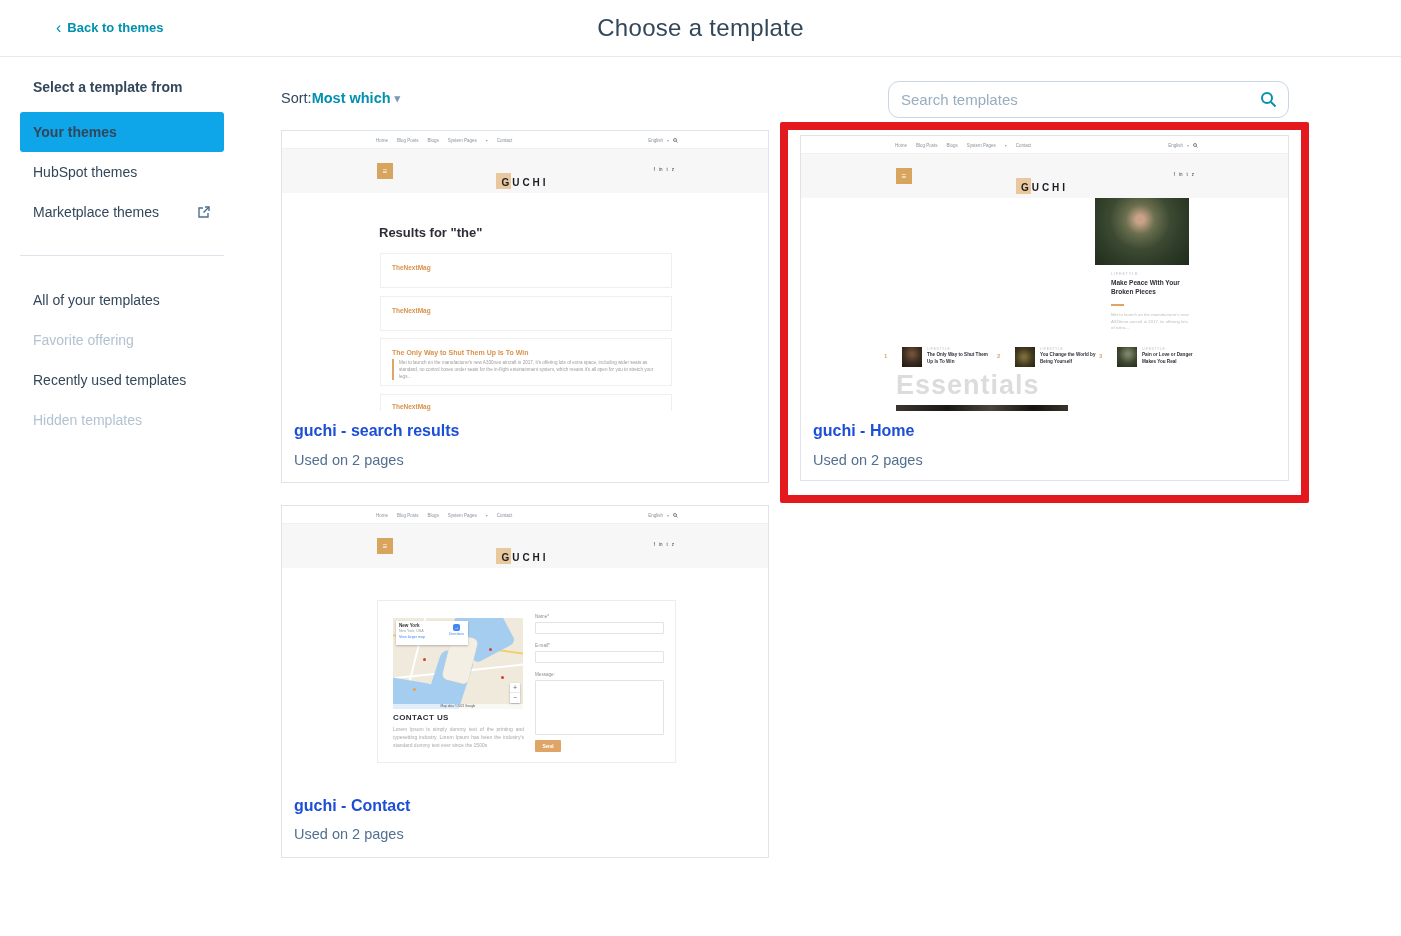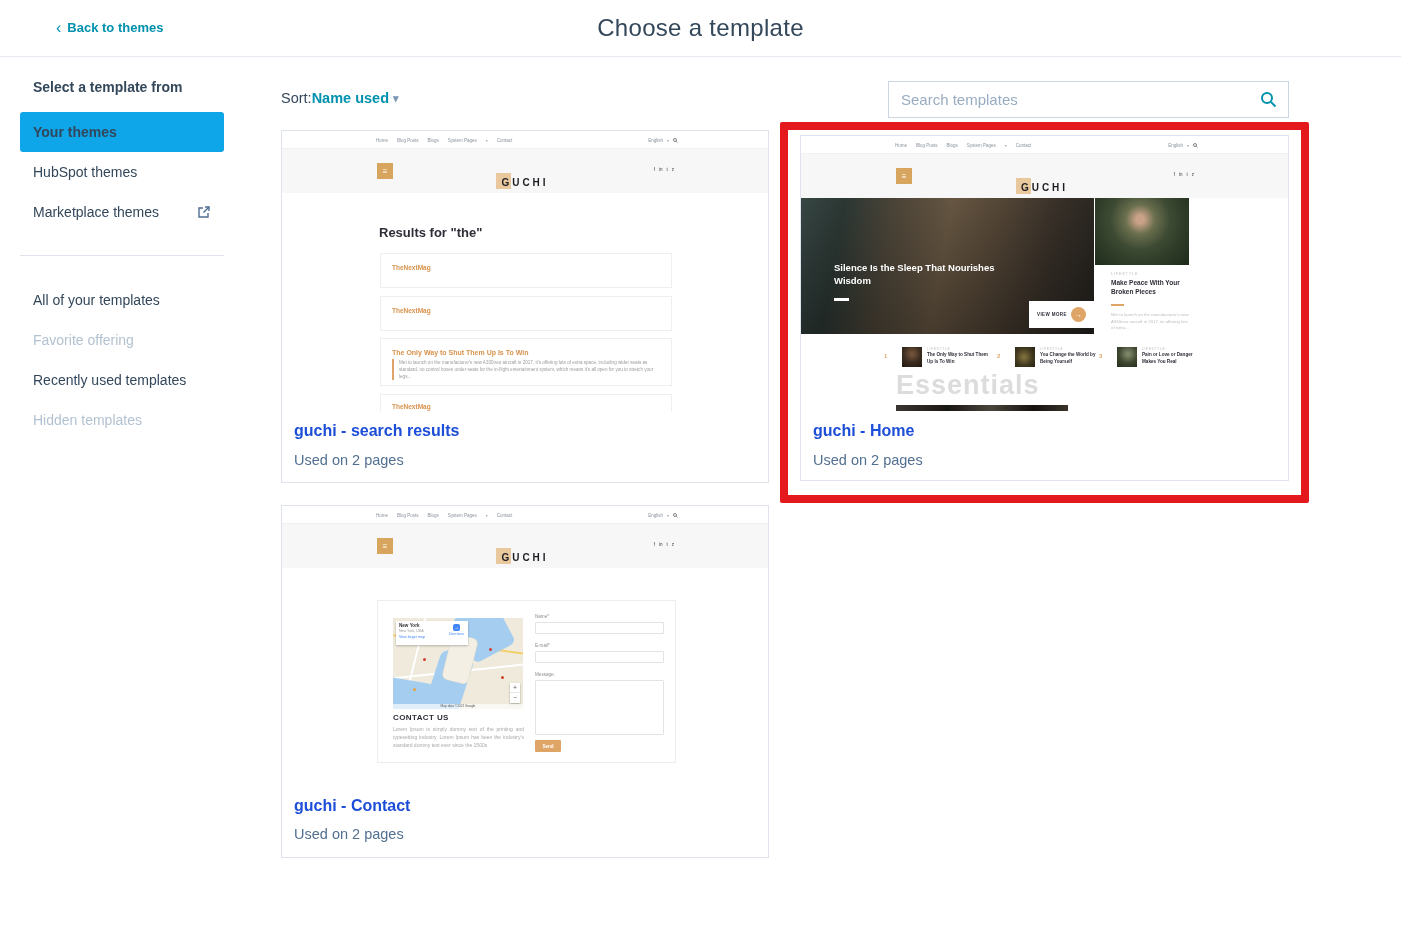--- a/index.html
+++ b/index.html
@@ -19,21 +19,21 @@
   .sb-item { position:absolute; left:20px; width:204px; height:40px; display:flex; align-items:center; padding:0 13px; font-size:14px; color:#33475b; border-radius:3px; cursor:pointer; }
   .sb-item.sel { background:#0ea5e9; font-weight:600; }
   .sb-item.dis { color:#b3c2d1; }
   .sb-item .ext { margin-left:auto; display:flex; }
   .sb-div { position:absolute; left:20px; top:198px; width:204px; height:1px; background:#dfe3eb; }
 
   
   .sort { position:absolute; left:281px; top:90px; font-size:14.5px; color:#33475b; display:flex; align-items:center; }
   .sort-val { color:#0091ae; font-weight:600; cursor:pointer; display:flex; align-items:center; gap:4px; }
   .sort-caret { color:#7c98b6; font-size:11px; }
-  .searchbox { position:absolute; left:888px; top:81px; width:401px; height:37px; border:1px solid #cbd6e2; border-radius:0; background:#fff; display:flex; align-items:center; }
+  .searchbox { position:absolute; left:888px; top:81px; width:401px; height:37px; border:1px solid #cbd6e2; border-radius:11px; background:#fff; display:flex; align-items:center; }
   .searchbox input { flex:1; border:none; outline:none; padding:0 12px; font-size:15px; color:#33475b; font-family:"Liberation Sans",sans-serif; background:transparent; }
   .searchbox input::placeholder { color:#99acc2; }
   .searchbox .mag { margin-right:11px; display:flex; cursor:pointer; }
 
   
   .card { position:absolute; background:#fff; border:1px solid #dfe3eb; cursor:pointer; }
   .card .thumb { position:absolute; left:0; top:0; right:0; overflow:hidden; background:#fff; }
   .card .c-title { position:absolute; left:12px; font-size:16px; font-weight:700; color:#1d4ed8; }
   .card .c-usage { position:absolute; left:12px; font-size:14.5px; color:#516f90; }
   .sel-wrap { position:absolute; left:780px; top:122px; width:529px; height:381px; border:8px solid #e3191e; border-radius:2px; background:#fff; }
@@ -152,21 +152,21 @@
       <span>Recently used templates</span>
     </div>
     <div class="sb-item dis" style="top:343px">
       <span>Hidden templates</span>
     </div>
   </aside>
 
   <div class="sort">
     <span>Sort:</span>
     <span class="sort-val">
-      <span>Name used</span>
+      <span>Most which</span>
       <span class="sort-caret">▾</span>
     </span>
   </div>
 
   <div class="searchbox">
     <input type="text" placeholder="Search templates" style="">
     <span class="mag">
       <svg width="17" height="17" viewBox="0 0 17 17" fill="none" stroke="#0091ae" stroke-width="2">
         <circle cx="7" cy="7" r="5"></circle>
           <path d="M11 11l4.5 4.5"></path>
@@ -249,28 +249,20 @@
           <div class="ms-burger">≡</div>
           <div class="ms-logo"><i>GU</i><span>CHI</span></div>
           <div class="ms-social">
             <span>f</span>
             <span>in</span>
             <span>t</span>
             <span>z</span>
           </div>
         </div>
 
-        <div class="hero">
-          <div class="hero-title">Silence Is the Sleep That Nourishes Wisdom</div>
-          <div class="hero-bar"></div>
-          <div class="viewmore">
-            <span class="vm-t">VIEW MORE</span>
-            <span class="vm-circle">→</span>
-          </div>
-        </div>
         <div class="portrait"></div>
         <div class="feat-cat">LIFESTYLE</div>
         <div class="feat-title">Make Peace With Your Broken Pieces</div>
         <div class="feat-bar"></div>
         <div class="feat-ex">Met to launch on the manufacturer's new A330neo aircraft in 2017, its offering lots of extra...</div>
 
         <div class="art" style="left:83px">
           <span class="num">1</span>
           <div class="athumb" style="background:radial-gradient(circle at 50% 35%, #6d5138 10%, #3a2b1e 55%, #211811 100%);"></div>
           <span class="acat">LIFESTYLE</span>

